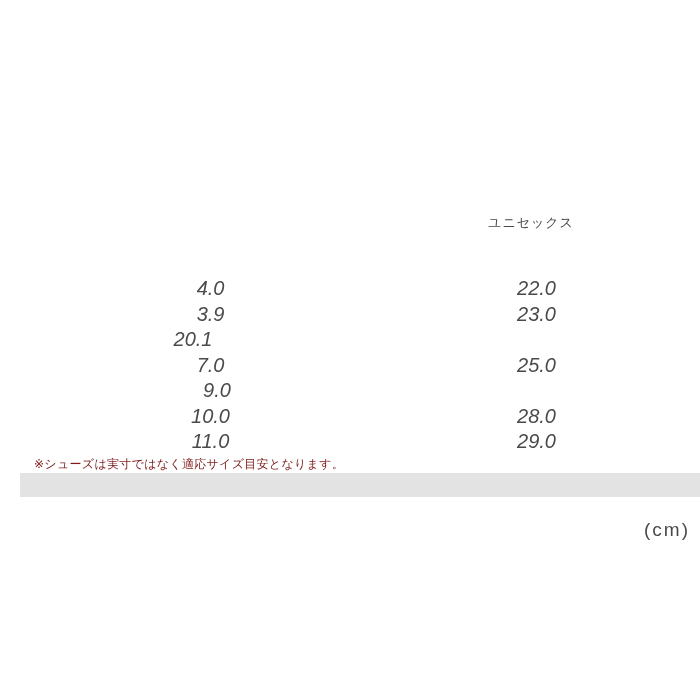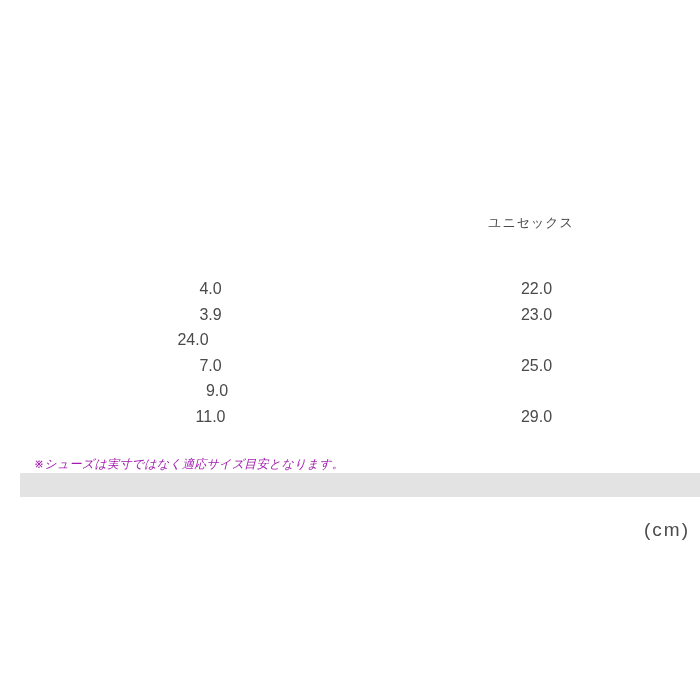--- a/index.html
+++ b/index.html
@@ -31,33 +31,33 @@
     top: 228px;
     left: 0;
     width: 700px;
   }
   .row {
     display: flex;
     height: 25.5px;
     line-height: 25.5px;
   }
   .cell {
-    font-size: 16px;
+    font-size: 20px;
     color: #4a4a4a;
+    font-style: italic;
   }
   .cell-left  { width: 362px; text-align: center; }
   .cell-right { width: 314px; text-align: center; }
   .note {
     position: absolute;
     top: 432px;
     left: 10px;
     font-size: 12px;
-    color: #a21caf;
+    color: #7f1d1d;
     letter-spacing: 0.3px;
-    font-style: italic;
   }
   .divider-bar {
     position: absolute;
     top: 461px;
     left: 8px;
     width: 684px;
     height: 13px;
     background: #e3e3e3;
   }
   .unit-label {
@@ -81,33 +81,37 @@
     <div class="cell cell-left">4.0</div>
     <div class="cell cell-right">22.0</div>
   </div>
 
   <div class="row">
     <div class="cell cell-left">3.9</div>
     <div class="cell cell-right">23.0</div>
   </div>
 
   <div class="row">
-    <div class="cell cell-right">24.0</div>
+    <div class="cell cell-right">20.1</div>
   </div>
 
   <div class="row">
     <div class="cell cell-left">7.0</div>
     <div class="cell cell-right">25.0</div>
   </div>
 
 
   <div class="row">
     <div class="cell cell-left">9.0</div>
   </div>
 
+  <div class="row">
+    <div class="cell cell-left">10.0</div>
+    <div class="cell cell-right">28.0</div>
+  </div>
 
   <div class="row">
     <div class="cell cell-left">11.0</div>
     <div class="cell cell-right">29.0</div>
   </div>
 </div>
 
   <div class="note">※シューズは実寸ではなく適応サイズ目安となります。</div>
 
   <div class="divider-bar"></div>

